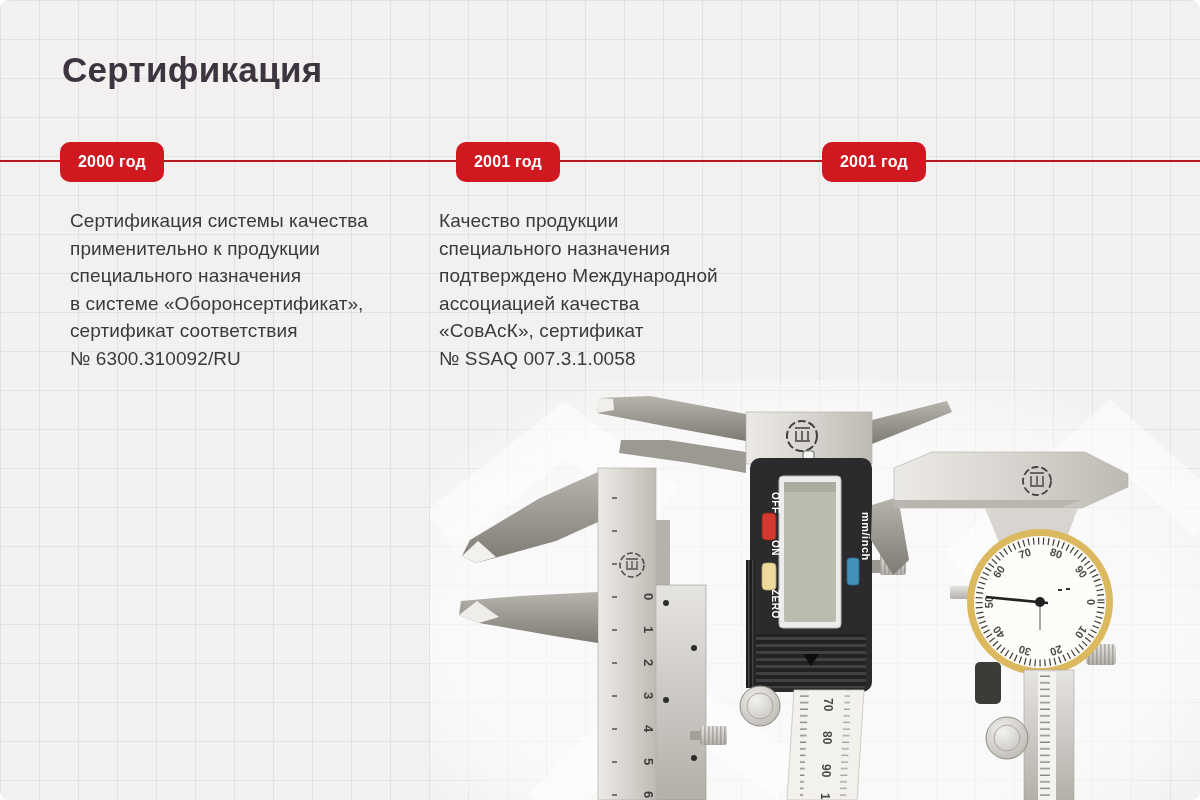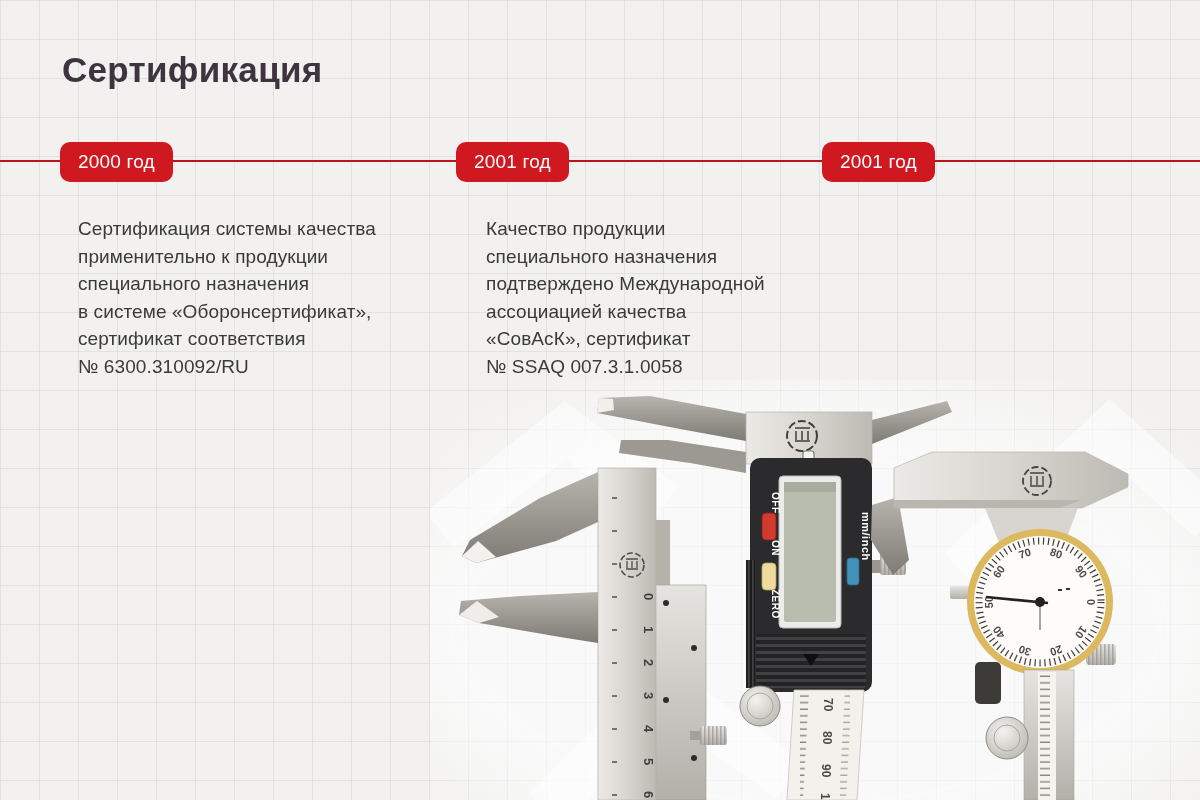--- a/index.html
+++ b/index.html
@@ -4,43 +4,44 @@
 <style>
   html,body{margin:0;padding:0;}
   body{font-family:"Liberation Sans","DejaVu Sans",sans-serif;}
   .slide{
     position:relative;width:1200px;height:800px;overflow:hidden;
     background-color:#f2f1f0;
     background-image:
       linear-gradient(rgba(210,208,206,.45) 1px, transparent 1px),
       linear-gradient(90deg, rgba(210,208,206,.45) 1px, transparent 1px);
     background-size:39px 39px;
+    border-radius:9px;
   }
   .title{
     position:absolute;left:62px;top:50px;
     font-size:35px;font-weight:700;color:#3e3440;letter-spacing:.3px;
   }
   .red-line{
     position:absolute;left:0;top:160px;width:1200px;height:2px;background:#b5171c;
   }
   .badge{
     position:absolute;top:142px;height:40px;display:flex;align-items:center;
     padding:0 18px;background:#cf1820;color:#ffffff;border-radius:10px;
-    font-size:19px;font-weight:400;letter-spacing:.2px;
+    font-size:16px;font-weight:700;letter-spacing:.2px;
   }
   .badge.b1{left:60px;}
   .badge.b2{left:456px;}
   .badge.b3{left:822px;}
   .col-text{
-    position:absolute;top:199px;margin:16px;
+    position:absolute;top:199px;margin:8px;
     font-size:19px;line-height:27.6px;color:#3a3a3a;
     white-space:pre-line;letter-spacing:.1px;
   }
   .col-text.c1{left:62px;width:390px;}
-  .col-text.c2{left:470px;width:370px;}
+  .col-text.c2{left:431px;width:370px;}
   .col-text.c3{left:820px;width:350px;}
   .photo{
     position:absolute;left:430px;top:380px;width:770px;height:420px;
   }
   svg text{font-family:"Liberation Sans","DejaVu Sans",sans-serif;}
 </style>
 </head>
 <body>
 
 <div class="slide">

